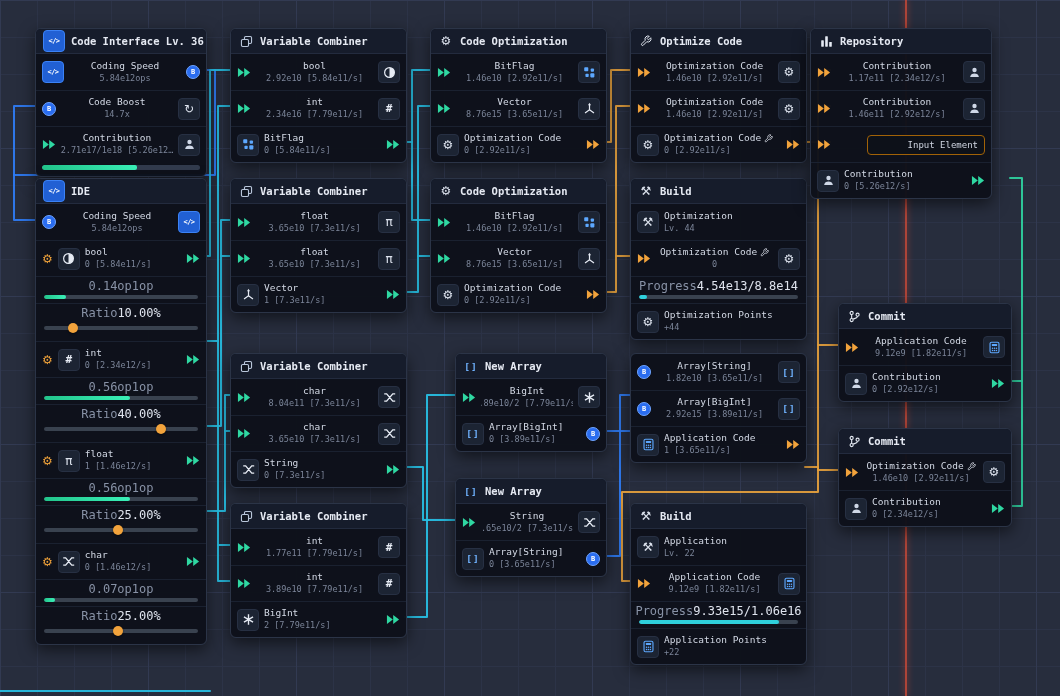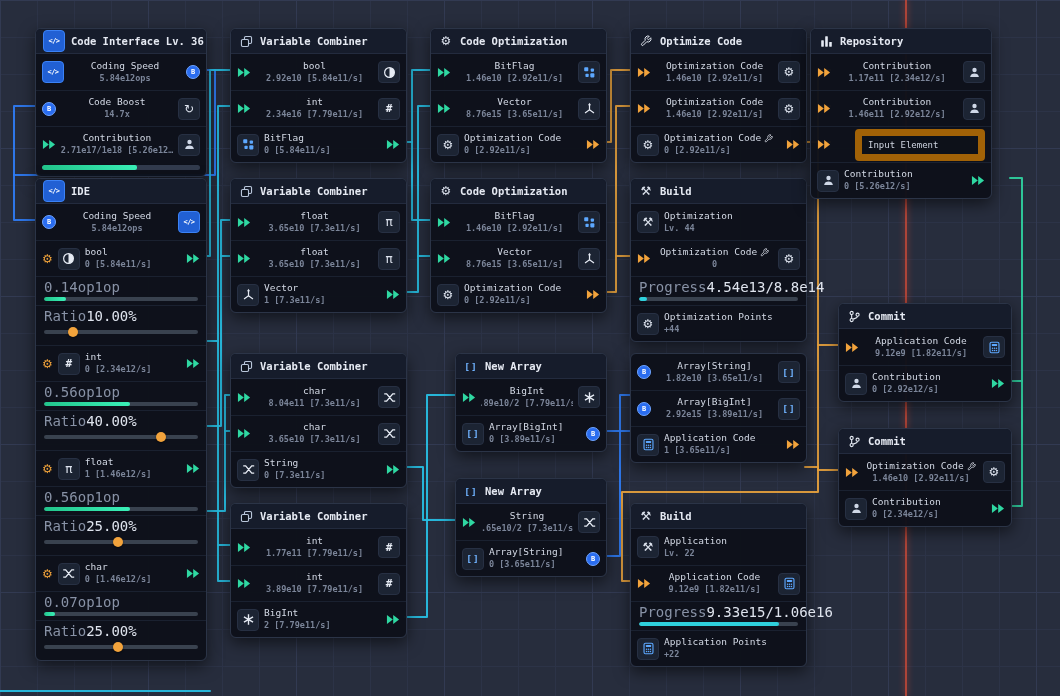--- a/index.html
+++ b/index.html
@@ -19,47 +19,47 @@
   .node{position:absolute;background:rgba(13,17,26,.97);border:1px solid #2b3447;border-radius:6px;
     box-shadow:0 5px 16px rgba(0,0,0,.55);color:#cfd5e1;}
   .nhead{display:flex;align-items:center;gap:6px;height:24px;padding:0 7px;background:#161c2b;
     border-bottom:1px solid #232b3e;border-radius:5px 5px 0 0;font-size:10.5px;font-weight:bold;
     color:#e6eaf3;white-space:nowrap;overflow:hidden}
   .row+.row{border-top:1px solid #1a2130}
   .row.io,.row.input{display:flex;align-items:center;gap:5px;padding:0 6px;height:36px;box-sizing:border-box;}
   .txt{flex:1;display:flex;flex-direction:column;justify-content:center;overflow:hidden;line-height:1.35;}
   .txt.al{align-items:flex-start}.txt.ar{align-items:center}
   .lbl{font-size:9.5px;color:#d3d9e5;white-space:nowrap;display:flex;align-items:center;gap:3px;}
-  .val{font-size:8.5px;color:#7b8599;white-space:nowrap;font-weight:bold;}
+  .val{font-size:8.5px;color:#7b8599;white-space:nowrap;}
   .ibox{width:20px;height:20px;border-radius:4px;background:#1c2433;border:1px solid #273043;
     display:inline-flex;align-items:center;justify-content:center;flex:none;overflow:hidden}
   .bluebox{background:#2160d4;border-color:#3b82f6}
   .tt{font-size:7px;font-weight:bold;color:#fff;letter-spacing:-.5px}
   .ttb{font-size:9.5px;font-weight:bold;color:#6fb2ff;letter-spacing:1px}
   .u12{font-size:12px;color:#dde3ee;font-family:"DejaVu Sans",sans-serif;line-height:1}
   .u12b{font-size:11px;font-weight:bold;color:#e8edf6}
   .gear{font-size:12px;color:#f0a23a;font-family:"DejaVu Sans",sans-serif;flex:none;cursor:pointer;line-height:1}
   .hicon{display:inline-flex;align-items:center;justify-content:center;width:16px;flex:none}
   .port{display:inline-flex;flex:none;align-items:center}
   .pg path{fill:#2fd8a2}.po path{fill:#f2a33c}
   .bport{width:14px;height:14px;border-radius:50%;background:#2a6df0;border:1px solid #6ea4ff;color:#fff;
     font-size:7px;font-weight:bold;display:inline-flex;align-items:center;justify-content:center;flex:none;box-sizing:border-box}
   .sfx{display:inline-flex;flex:none}
   .row.opbar,.row.ratio,.row.progress{padding:2px 8px 4px;display:block}
-  .obls{display:flex;justify-content:flex-start;font-size:14px;color:#8892a6;margin-bottom:2px}
+  .obls{display:flex;justify-content:center;font-size:12px;color:#8892a6;margin-bottom:2px}
   .obls .bright{color:#dfe4ee}
   .bar{height:4px;background:#39424f;border-radius:2px;overflow:hidden}
   .fill{height:100%;border-radius:2px}
   .fill.green{background:linear-gradient(90deg,#22c58b,#3af0b8)}
   .fill.cyan{background:#2fd0dc}
   .slider{position:relative;height:4px;background:#39424f;border-radius:2px;margin:6px 0 7px;cursor:pointer}
   .knob{position:absolute;top:-3px;width:10px;height:10px;border-radius:50%;background:#f2a33c;box-shadow:0 1px 2px #0008}
   .nfoot{height:5px;margin:3px 6px 6px;background:#323b4d;border-radius:3px;overflow:hidden}
-  .inp{background:#0d1119;border:7px solid #a16207;border-radius:4px;color:#cfd5e1;
-    font:9px "DejaVu Sans Mono",monospace;padding:4px 6px;width:104px;text-align:left}
+  .inp{background:#0d1119;border:1px solid #a16207;border-radius:4px;color:#cfd5e1;
+    font:9px "DejaVu Sans Mono",monospace;padding:4px 6px;width:104px;text-align:right}
 </style>
 </head>
 <body>
 
 <div class="ruler" id="ruler" style="left: 905px;"></div>
 <svg id="wires" width="1060" height="696">
     <polyline points="205,70 215,70 215,175 14,175 14,220 35,220" stroke="#2f7df6"></polyline>
     <polyline points="14,175 14,106 35,106" stroke="#2f7df6"></polyline>
     <polyline points="205,256 210,256 210,70 230,70" stroke="#27c2e6"></polyline>
     <polyline points="205,341 218,341 218,106 230,106" stroke="#27c2e6"></polyline>

